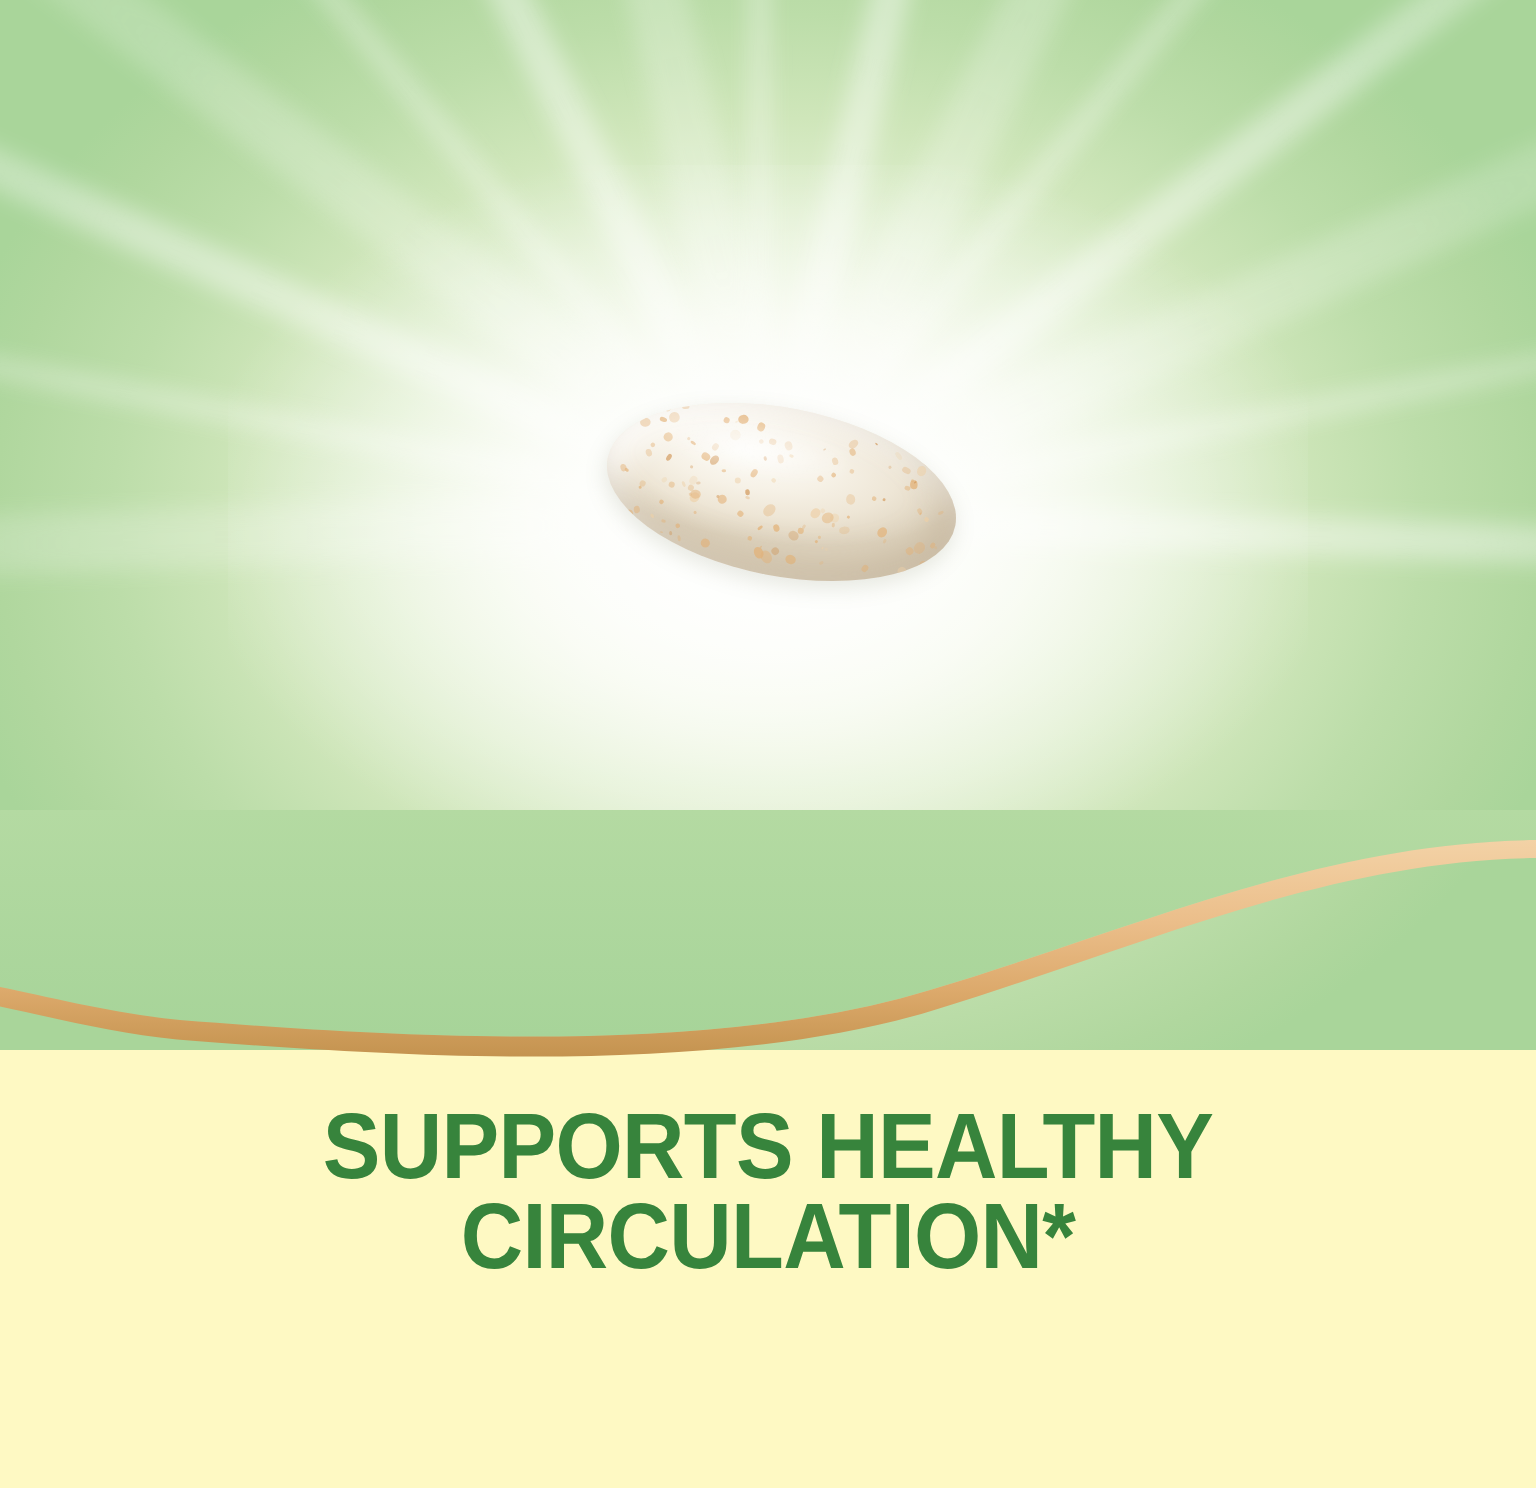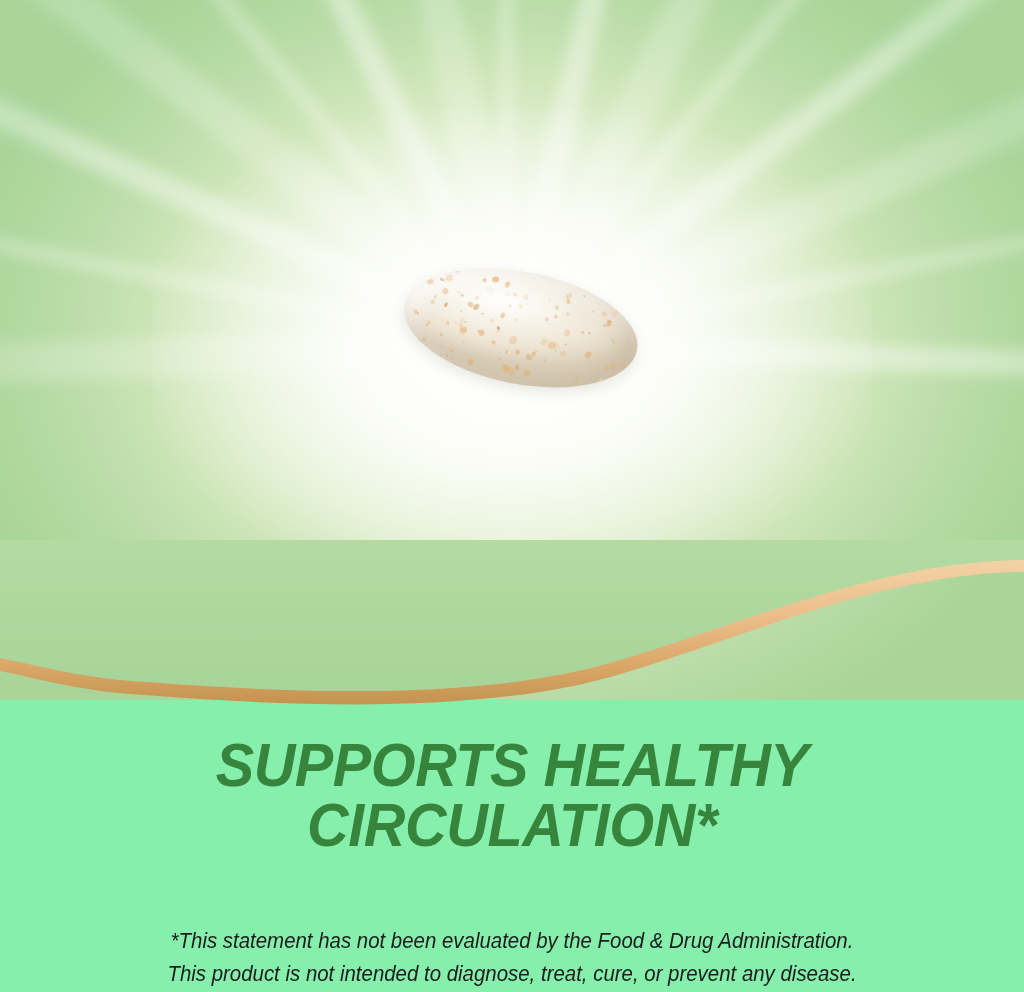--- a/index.html
+++ b/index.html
@@ -10,22 +10,21 @@
   }
   body {
     font-family: "Liberation Sans", sans-serif;
   }
 
   #panel {
     position: relative;
     width: 1024px;
     height: 992px;
     overflow: hidden;
-    background: #86efac;
-    font-style: italic;
+    background: #fef9c3;
   }
 
   
   .hero {
     position: absolute;
     left: 0;
     top: 0;
     width: 1024px;
     height: 700px;
     overflow: hidden;
@@ -361,18 +360,14 @@
       <path d="M0,118 C34,125 78,136 120,140 C250,150 470,166 620,120 C760,78 880,22 1024,20
                L1024,32 C884,34 764,90 624,133 C472,180 248,163 118,153 C76,149 34,138 0,131 Z" fill="url(#goldGrad)"></path>
     </svg>
   </div>
 
   <div class="headline">
     <span class="hl-line">SUPPORTS HEALTHY</span>
     <span class="hl-line">CIRCULATION*</span>
   </div>
 
-  <div class="disclaimer">
-    <span class="dc-line">*This statement has not been evaluated by the Food &amp; Drug Administration.</span>
-    <span class="dc-line">This product is not intended to diagnose, treat, cure, or prevent any disease.</span>
-  </div>
 
 </div>
 
 </body></html>

